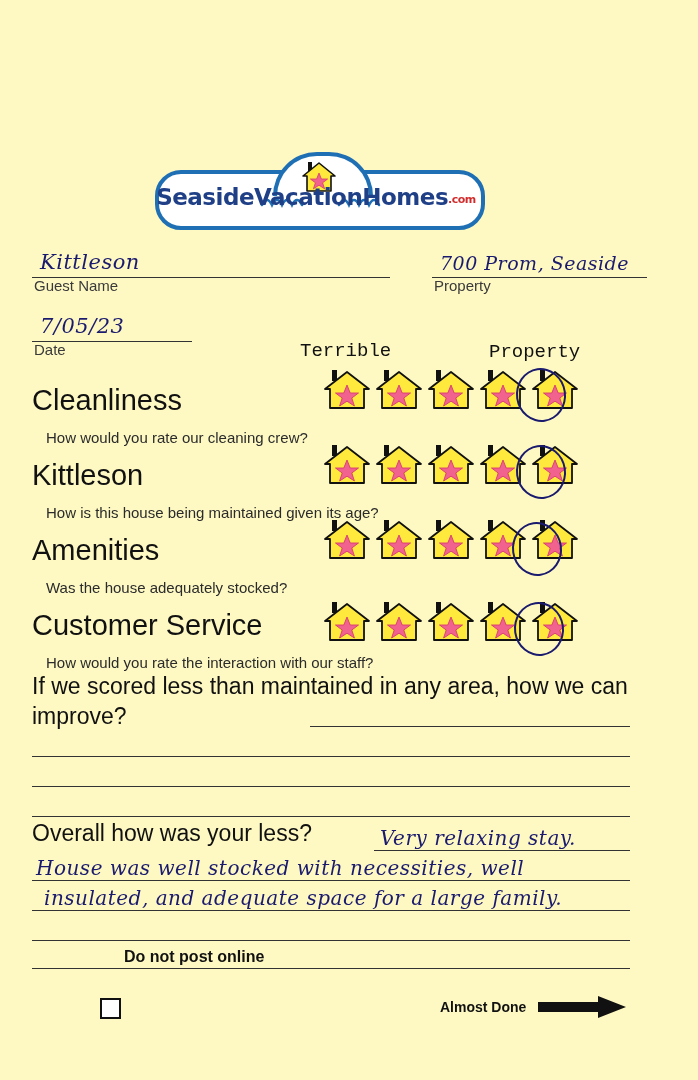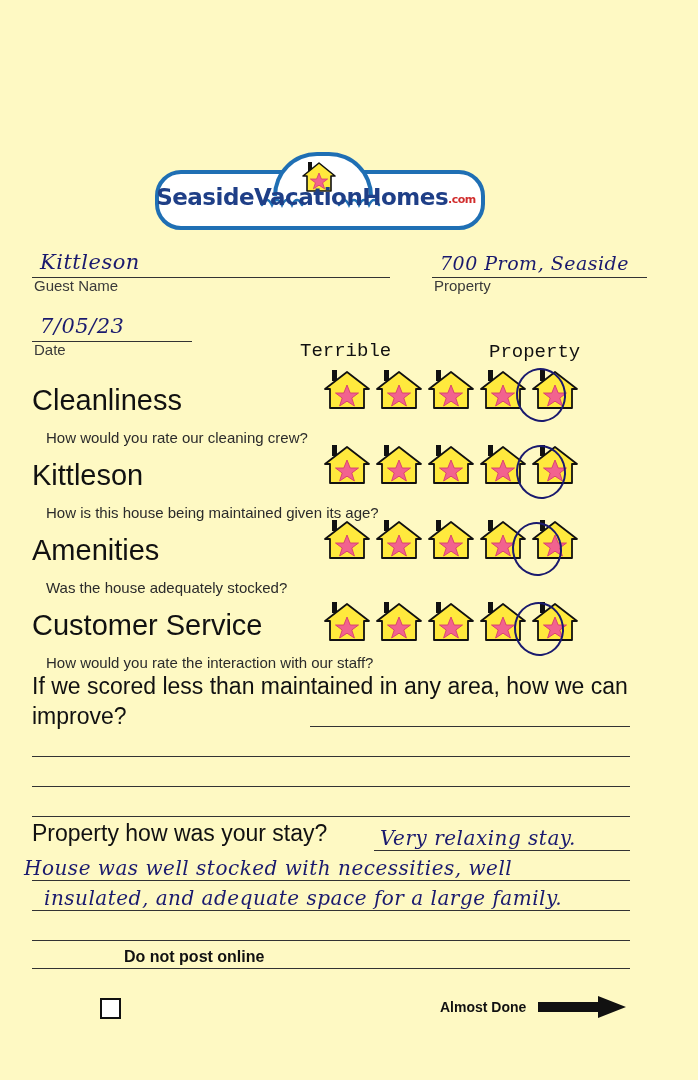--- a/index.html
+++ b/index.html
@@ -241,21 +241,21 @@
   #rule-o2 { top: 880px; }
   #rule-o3 { top: 910px; }
   #rule-o4 { top: 940px; }
   #rule-o5 { top: 968px; }
 
   .answer-line {
     position: absolute;
     font-size: 20px;
   }
   #ans-1 { left: 380px; top: 826px; }
-  #ans-2 { left: 24px;  top: 856px; }
+  #ans-2 { left: 36px;  top: 856px; }
   #ans-3 { left: 44px;  top: 886px; }
 
   
   #checkbox {
     position: absolute;
     left: 100px;
     top: 998px;
     width: 17px;
     height: 17px;
     border: 2px solid #111;
@@ -471,21 +471,21 @@
   <div class="circle-mark" id="circle-service"></div>
 
   <div id="improve-block">
     <div class="prompt">If we scored less than maintained in any area, how we can improve?</div>
   </div>
   <div class="rule" id="rule-i1"></div>
   <div class="rule" id="rule-i2"></div>
   <div class="rule" id="rule-i3"></div>
   <div class="rule" id="rule-i4"></div>
 
-  <div id="overall-label">Property how was your stay?</div>
+  <div id="overall-label">Overall how was your less?</div>
   <div class="rule" id="rule-o1"></div>
   <div class="rule" id="rule-o2"></div>
   <div class="rule" id="rule-o3"></div>
   <div class="rule" id="rule-o4"></div>
   <div class="rule" id="rule-o5"></div>
 
   <div class="answer-line hand" id="ans-1">Very relaxing stay.</div>
   <div class="answer-line hand" id="ans-2">House was well stocked with necessities, well</div>
   <div class="answer-line hand" id="ans-3">insulated, and adequate space for a large family.</div>
 

